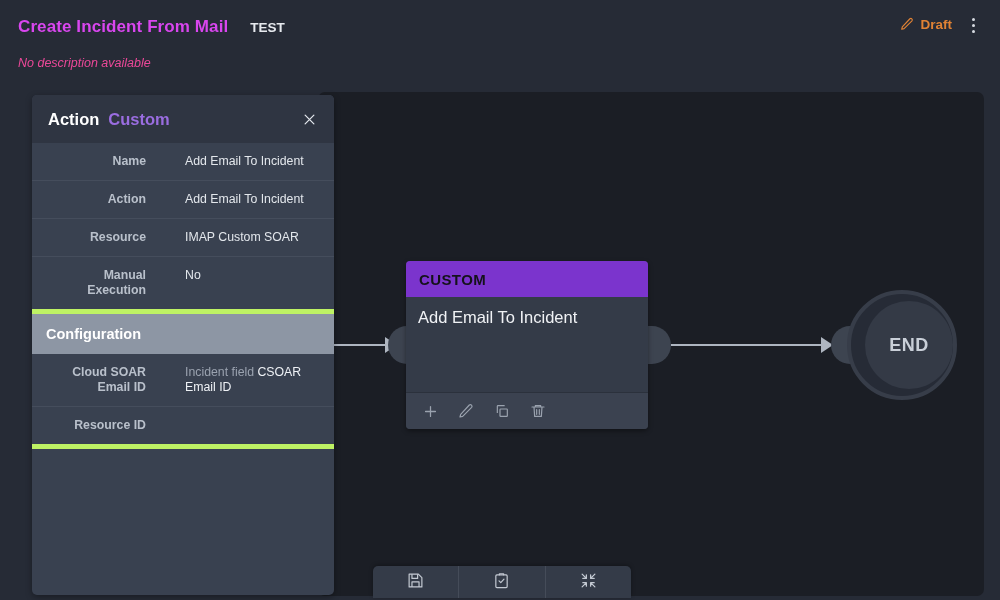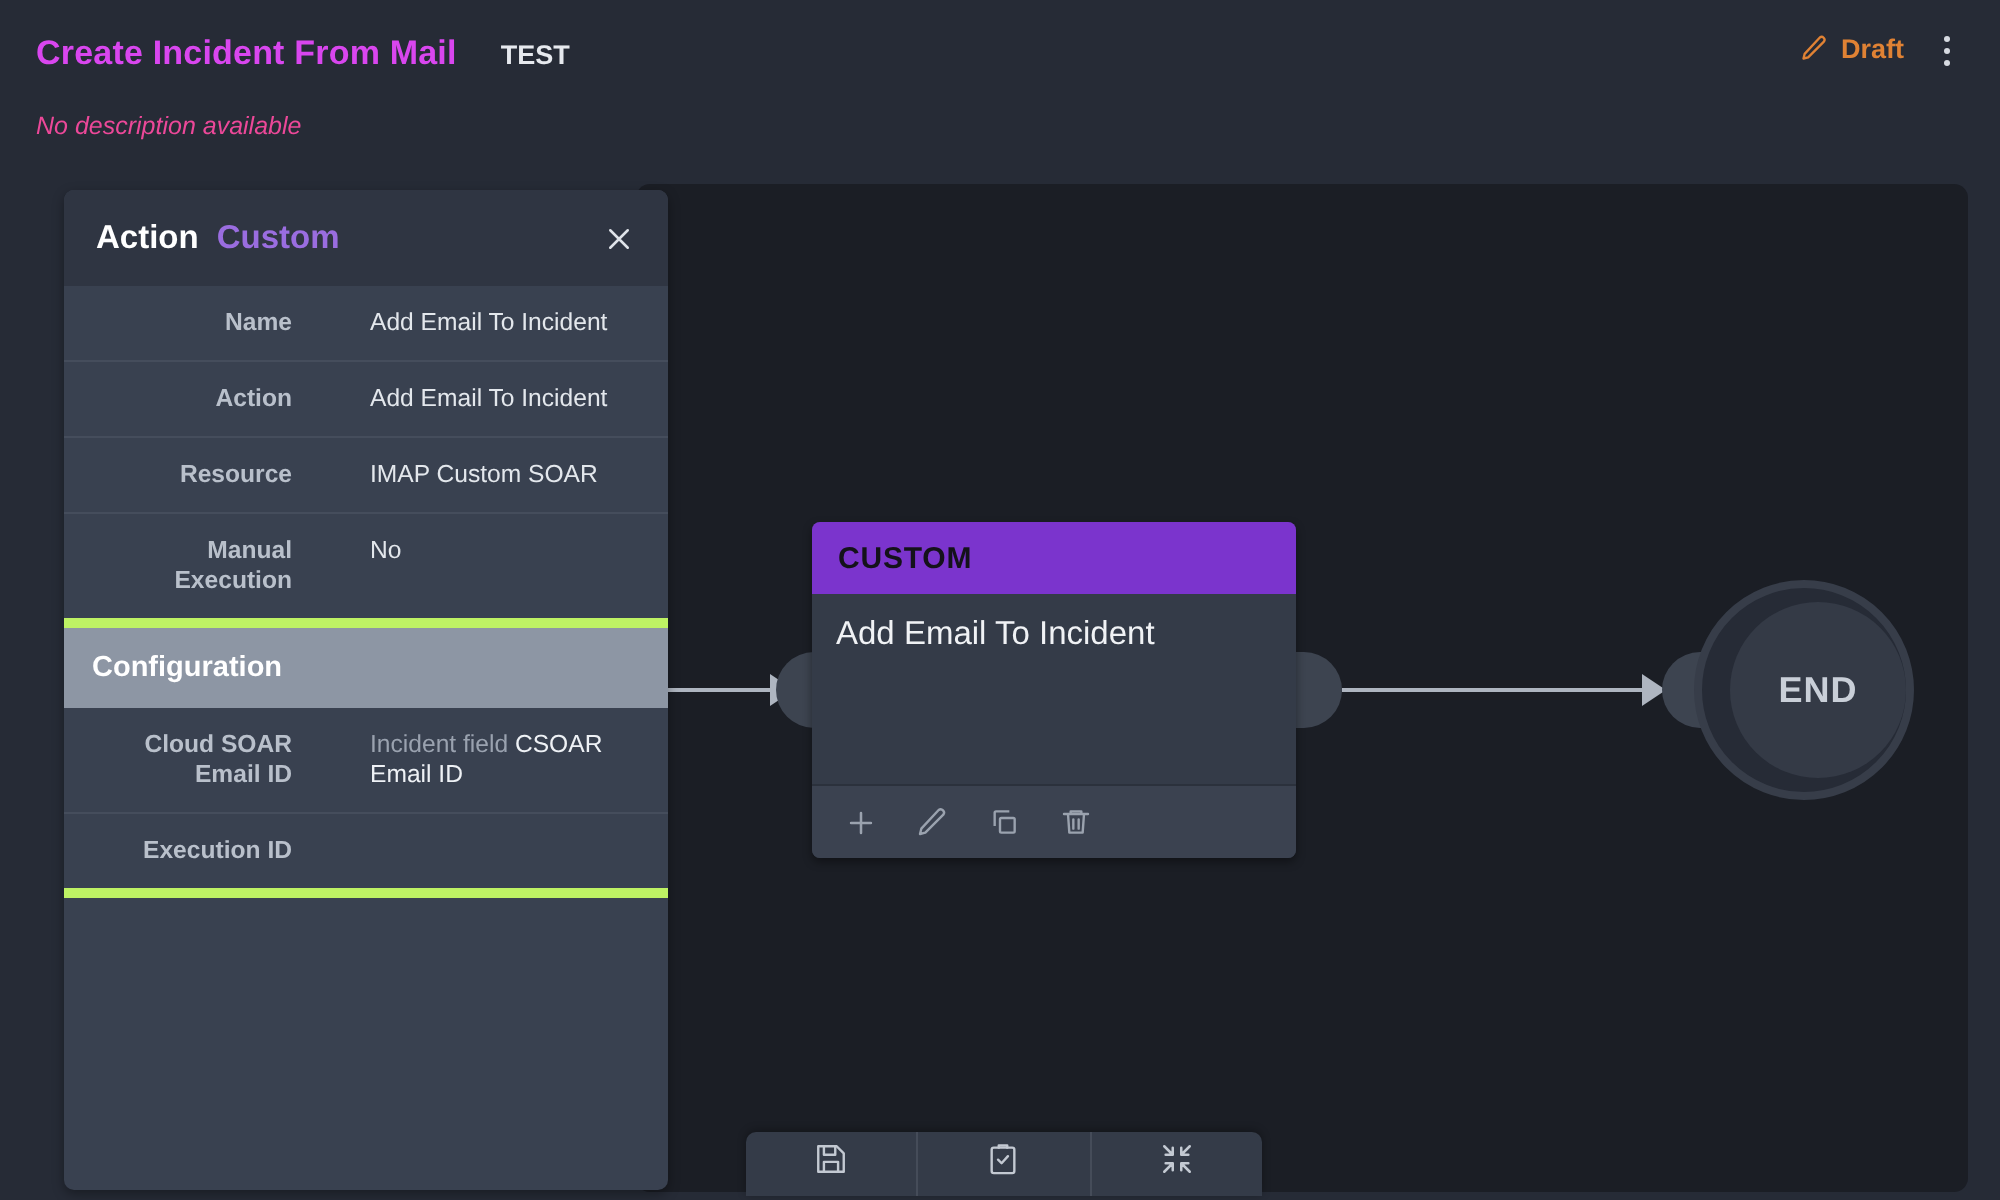--- a/index.html
+++ b/index.html
@@ -316,21 +316,21 @@
 
     <div class="rows">
       <div class="row">
         <div class="lbl">Cloud SOAR Email ID</div>
         <div class="val">
           <span class="dim">Incident field</span>
           <span class="strong">CSOAR Email ID</span>
         </div>
       </div>
       <div class="row">
-        <div class="lbl">Execution ID</div>
+        <div class="lbl">Resource ID</div>
         <div class="val"></div>
       </div>
     </div>
   </div>
 
   <div class="btoolbar">
     <div class="tbtn">
       <span>
         <svg width="17" height="17" viewBox="0 0 24 24" fill="none" stroke="#c3c9d2" stroke-width="1.7" stroke-linejoin="round">
           <path d="M3 3h13l5 5v13H3z"></path>

